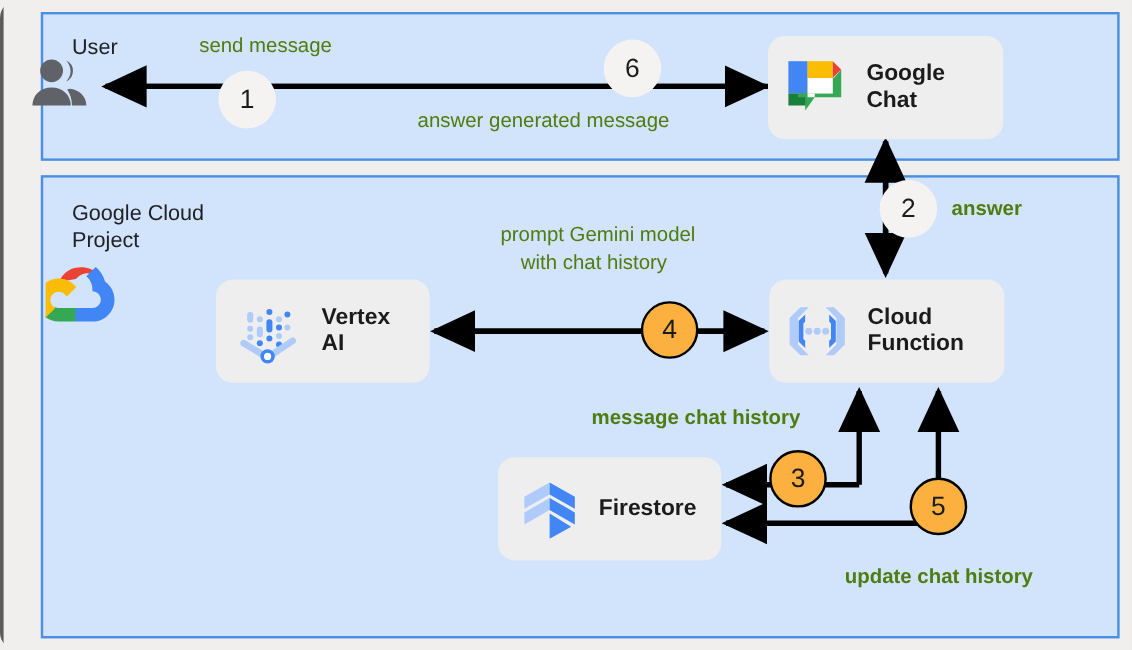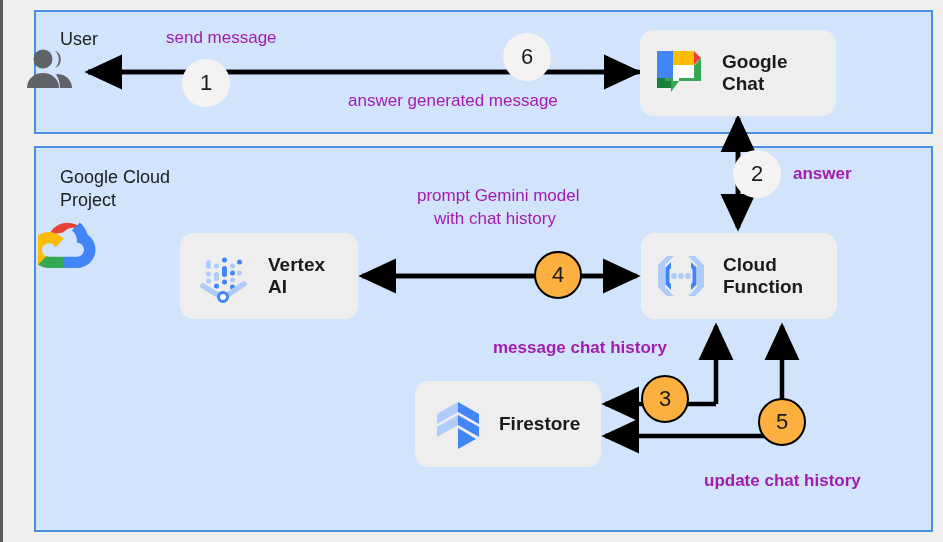--- a/index.html
+++ b/index.html
@@ -7,20 +7,21 @@
     padding: 0;
     background: #f0efed;
     font-family: "Liberation Sans", sans-serif;
   }
   #canvas {
     position: relative;
     width: 943px;
     height: 542px;
     background: #f0efed;
     overflow: hidden;
+    border-radius: 15px;
   }
   #canvas::before {
     content: "";
     position: absolute;
     left: 0; top: 0;
     width: 3px; height: 542px;
     background: #5b5b5b;
   }
 
   
@@ -72,21 +73,21 @@
   }
 
   #box-gchat   { left: 640px; top: 30px;  width: 196px; height: 86px;  padding: 0 14px 0 10px; gap: 14px; }
   #box-vertex  { left: 180px; top: 233px; width: 178px; height: 86px;  padding: 0 0 0 14px; gap: 14px; }
   #box-cloudfn { left: 641px; top: 233px; width: 196px; height: 86px;  padding: 0 0 0 10px; gap: 12px; }
   #box-firestore{left: 415px; top: 381px; width: 186px; height: 86px;  padding: 0 0 0 16px; gap: 12px; }
 
   
   .flabel {
     position: absolute;
-    color: #a21caf;
+    color: #4d7c0f;
     font-size: 17px;
     line-height: 22px;
     white-space: pre-line;
   }
 
   #lbl-send     { left: 166px; top: 27px; }
   #lbl-answer   { left: 348px; top: 90px; }
   #lbl-execute  { left: 793px; top: 163px; font-weight: 700; }
   #lbl-prompt1  { left: 417px; top: 185px; }
   #lbl-prompt2  { left: 434px; top: 208px; font-weight: 400; }

